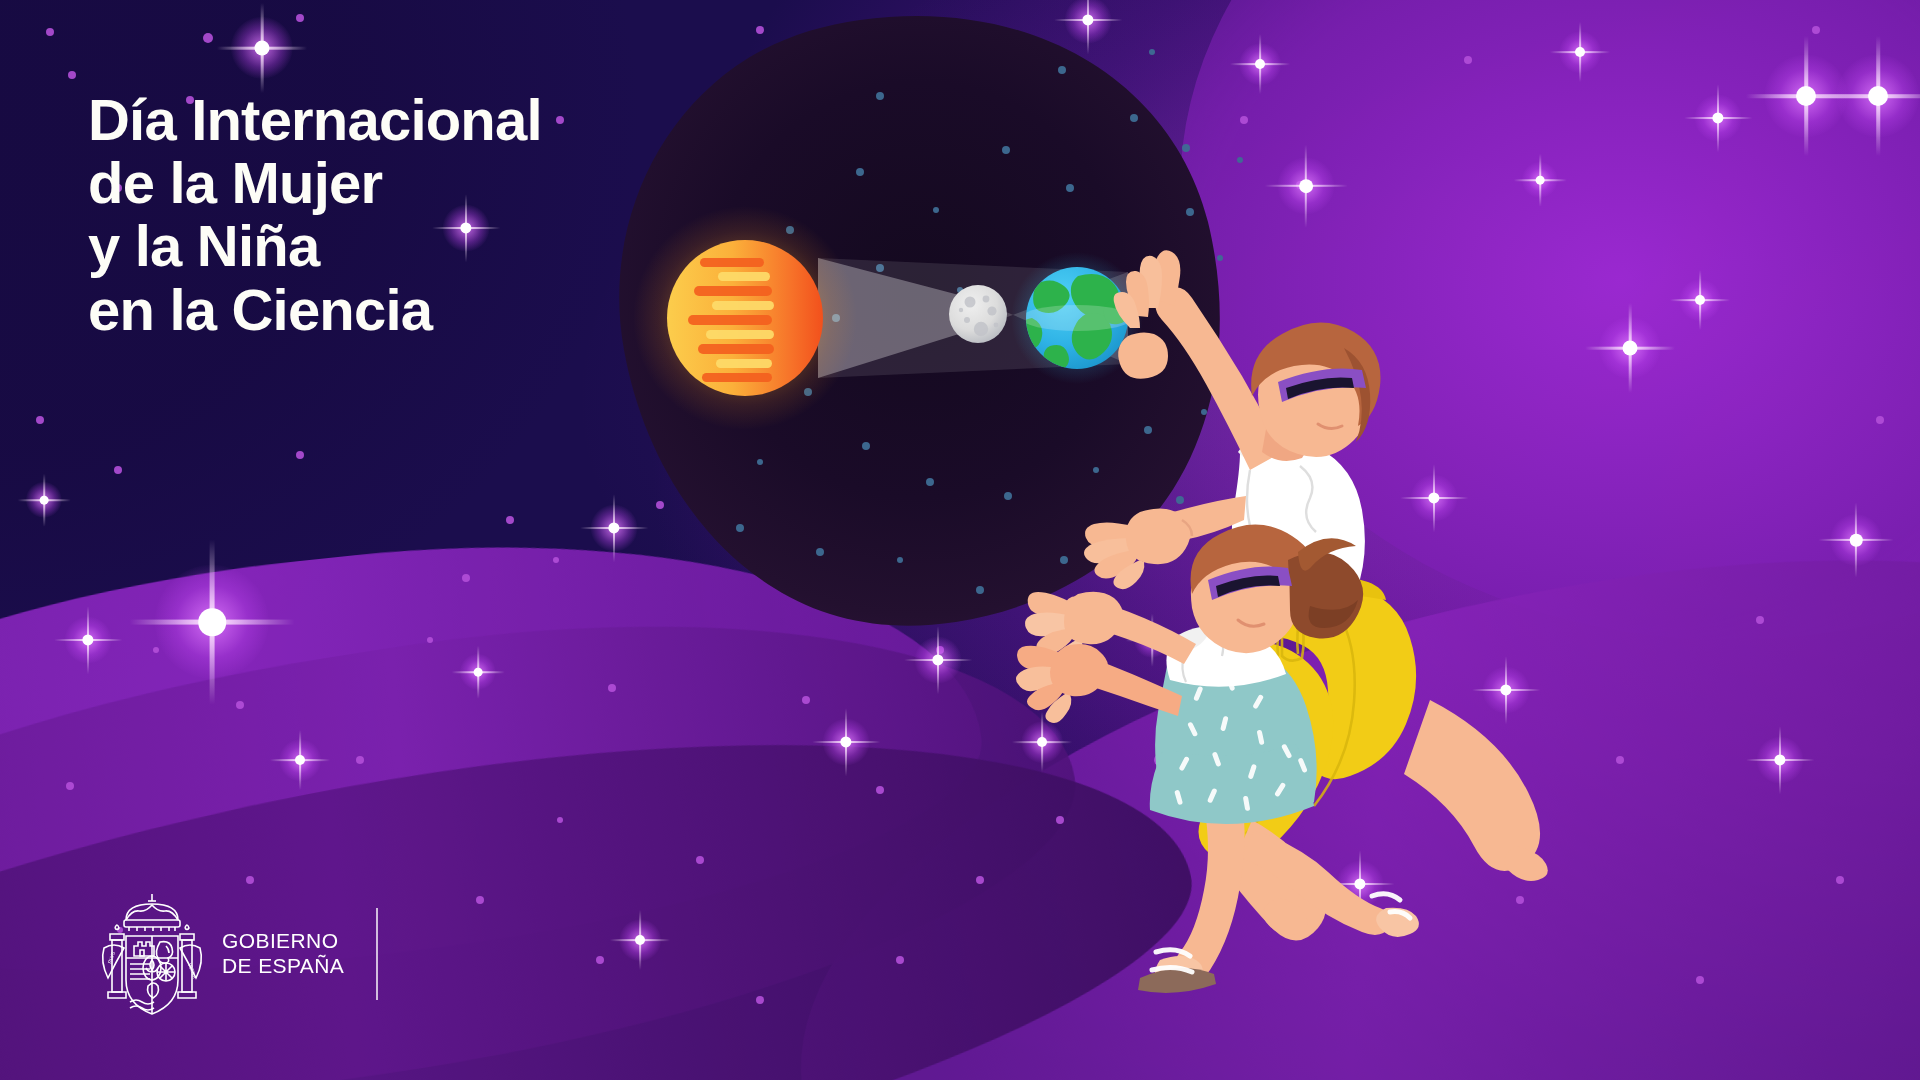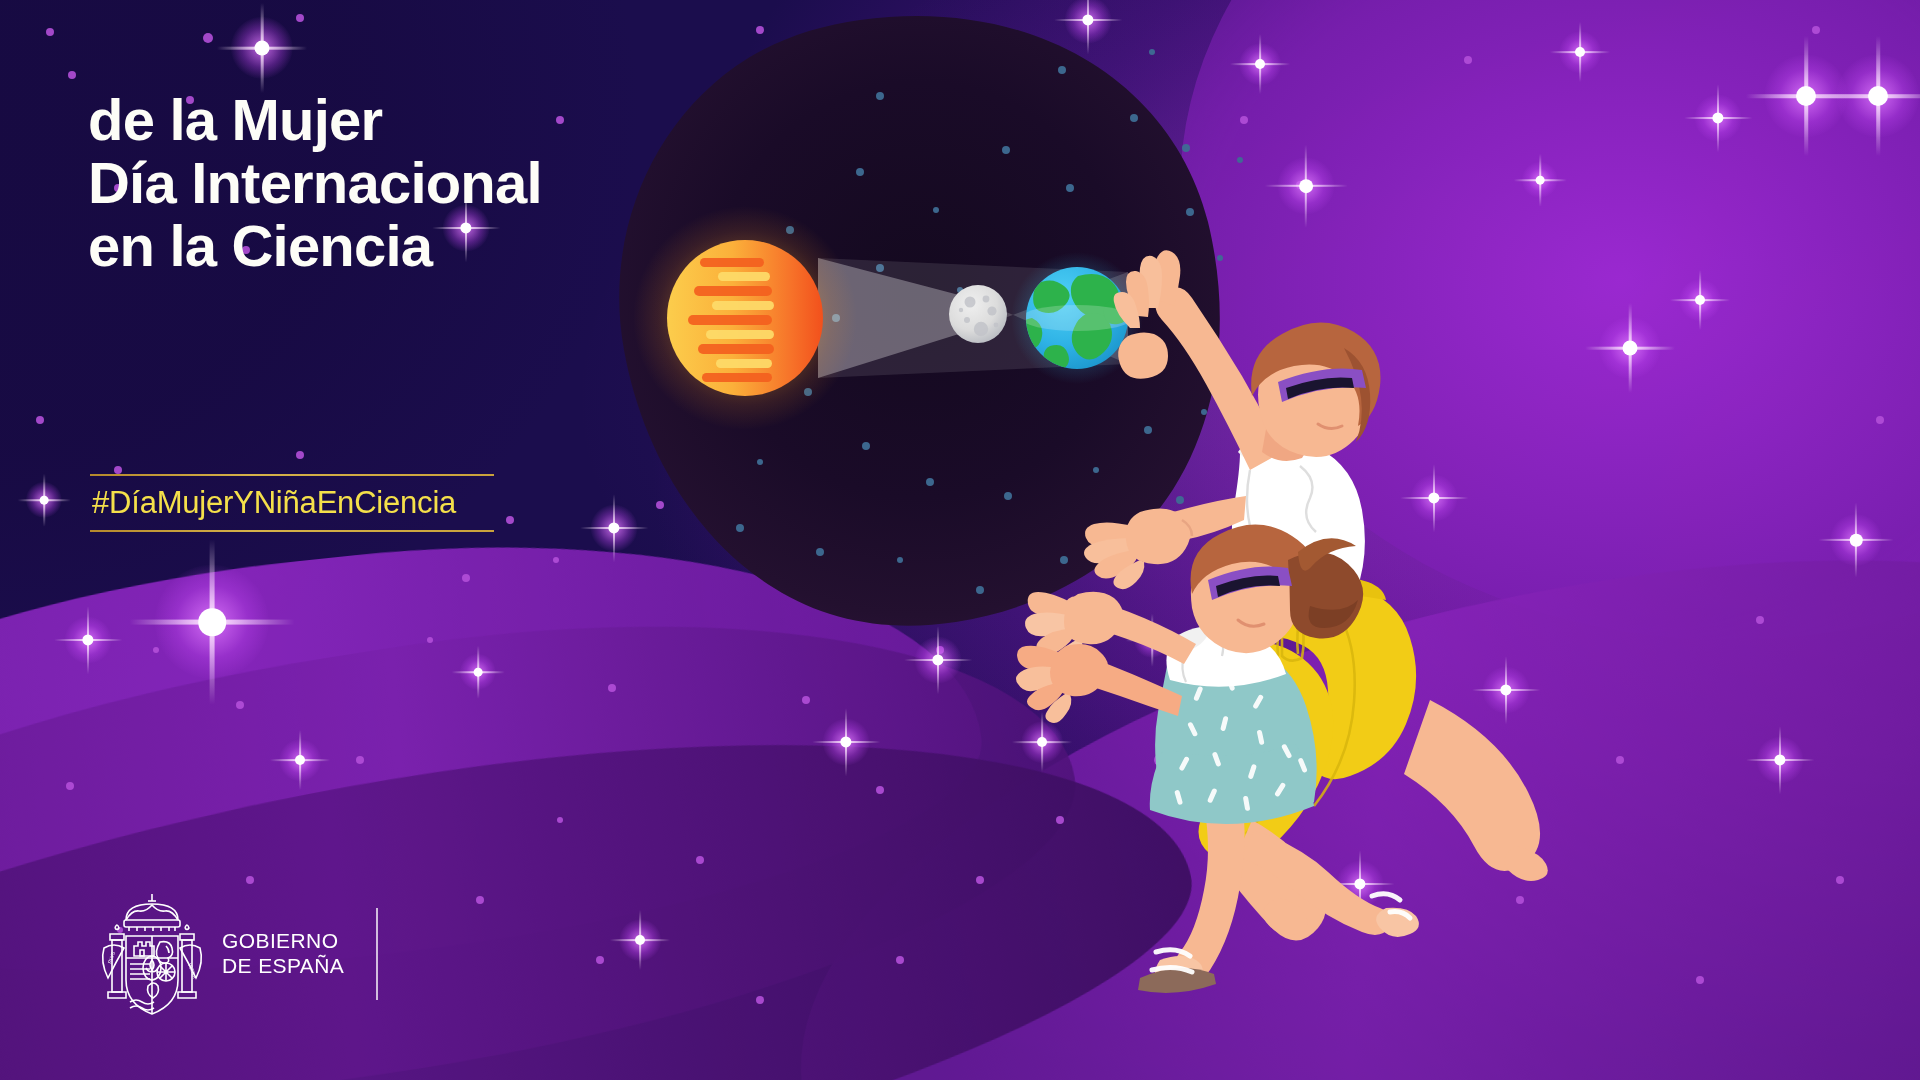--- a/index.html
+++ b/index.html
@@ -706,30 +706,26 @@
       <path d="M1238 620 q12 10 26 4" stroke="#e09070" stroke-width="3" fill="none" stroke-linecap="round"></path>
 
       <g>
         <path d="M1208 580 q44 -18 80 -12 l4 18 q-40 -4 -80 14 Z" fill="#8a4fc4"></path>
         <path d="M1216 586 q34 -13 62 -10 l2 10 q-32 -3 -62 11 Z" fill="#1a1430"></path>
       </g>
     </g>
   </svg>
 
   <div class="headline">
+    <span class="ln">Día Internacional</span>
     <span class="ln">de la Mujer</span>
-    <span class="ln">Día Internacional</span>
+    <span class="ln">y la Niña</span>
     <span class="ln">en la Ciencia</span>
   </div>
 
-  <div class="hash-wrap">
-    <div class="hash-rule"></div>
-    <div class="hash-text">#DíaMujerYNiñaEnCiencia</div>
-    <div class="hash-rule"></div>
-  </div>
 
   <div class="footer">
 
     <svg class="coat" viewBox="0 0 112 128">
       <g fill="none" stroke="#ffffff" stroke-width="1.6">
 
         <path d="M56 4 l0 7"></path>
         <path d="M52 11 h8"></path>
         <path d="M30 30 q0 -16 26 -16 q26 0 26 16"></path>
         <path d="M30 30 q6 -10 13 -9 q7 1 13 -6 q6 7 13 6 q7 -1 13 9"></path>

